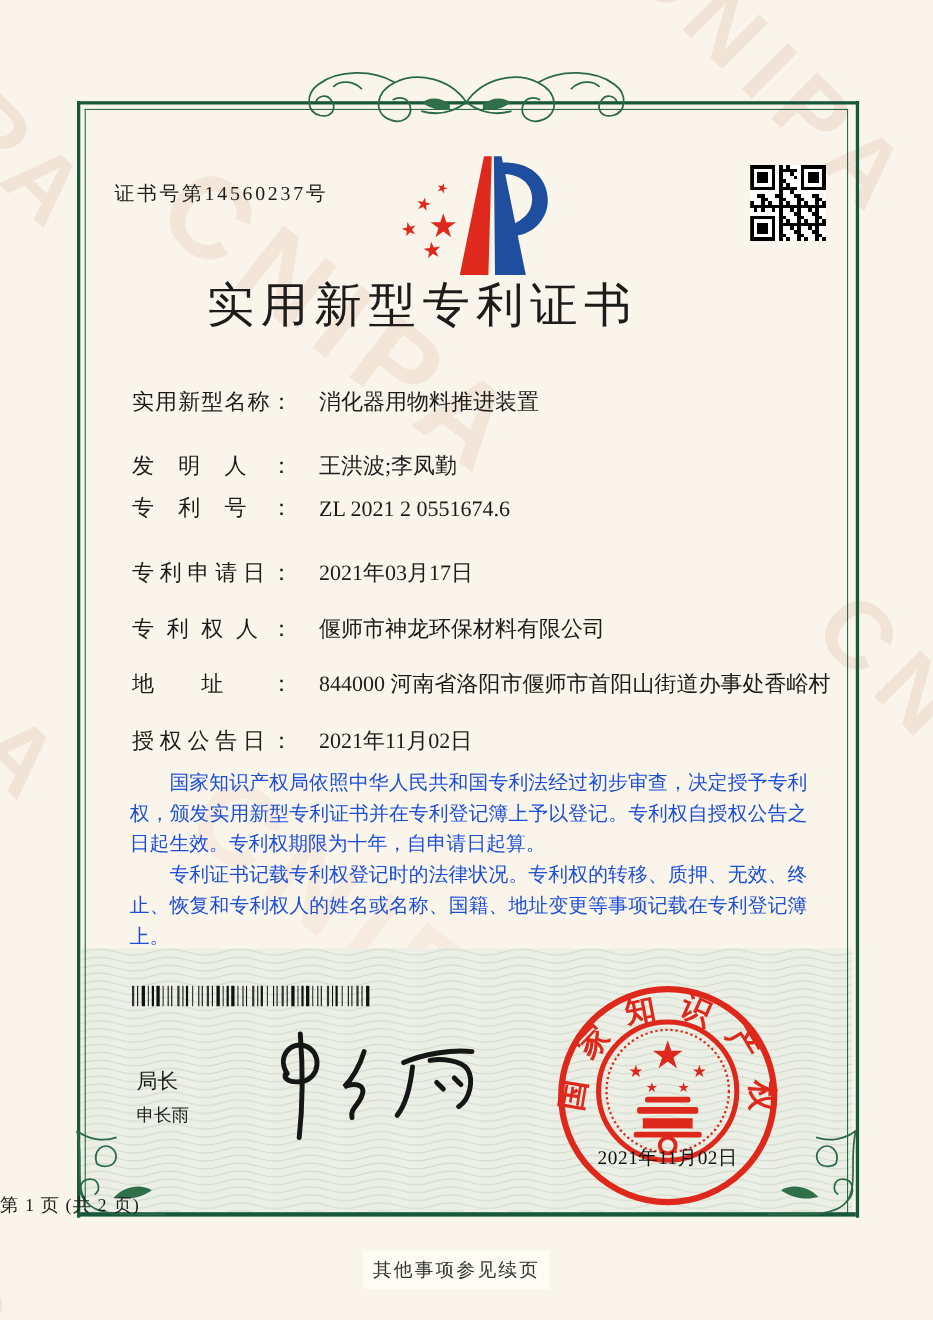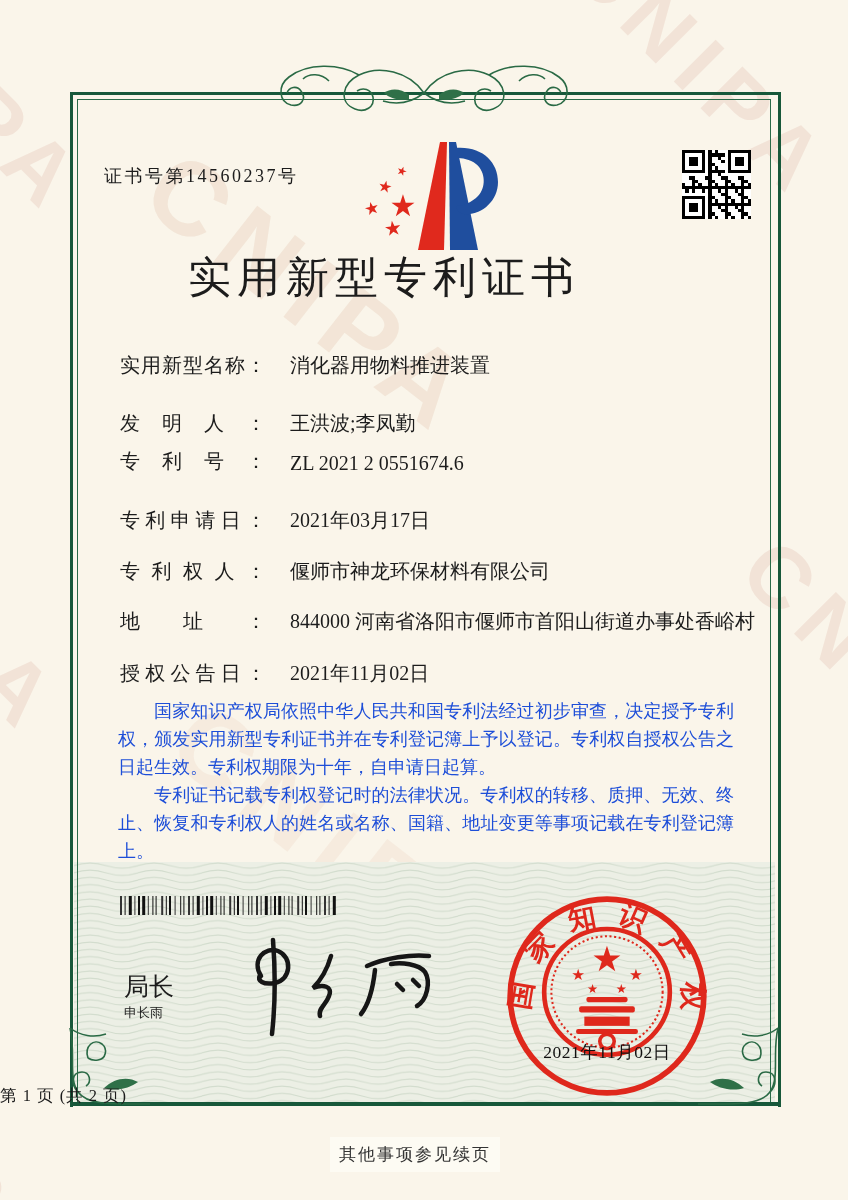--- a/index.html
+++ b/index.html
@@ -51,23 +51,23 @@
   .fpair2 .flabel{width:auto;text-align-last:auto;}
 
   
   .paras{position:absolute;left:118px;top:697px;width:616px;z-index:4;
          font-size:18px;line-height:28px;text-align:justify;color:#1d4ed8;}
   .paras p{margin:0;text-indent:2em;}
 
   
   .barcode{position:absolute;left:120px;top:896px;width:218px;height:19px;z-index:4;}
   .sign-role{position:absolute;left:124px;top:970px;font-family:"Liberation Sans",sans-serif;
-             font-size:25px;z-index:4;}
+             font-size:19px;z-index:4;}
   .sign-name{position:absolute;left:124px;top:1004px;font-family:Liberation Serif, serif;
-             font-size:13px;z-index:4;}
+             font-size:16px;z-index:4;}
   .signature{position:absolute;left:215px;top:926px;z-index:4;}
   .seal{position:absolute;left:504px;top:893px;z-index:5;}
   .footer{position:absolute;left:0;top:1085px;width:812px;text-align:left;font-size:16.5px;
           letter-spacing:1px;z-index:4;}
   .cont-box{position:absolute;left:330px;top:1137px;width:170px;height:35px;background:#fdfbf3;
             display:flex;align-items:center;justify-content:center;font-size:17px;
             letter-spacing:2px;color:#333;z-index:4;}
 </style>
 </head>
 <body>

